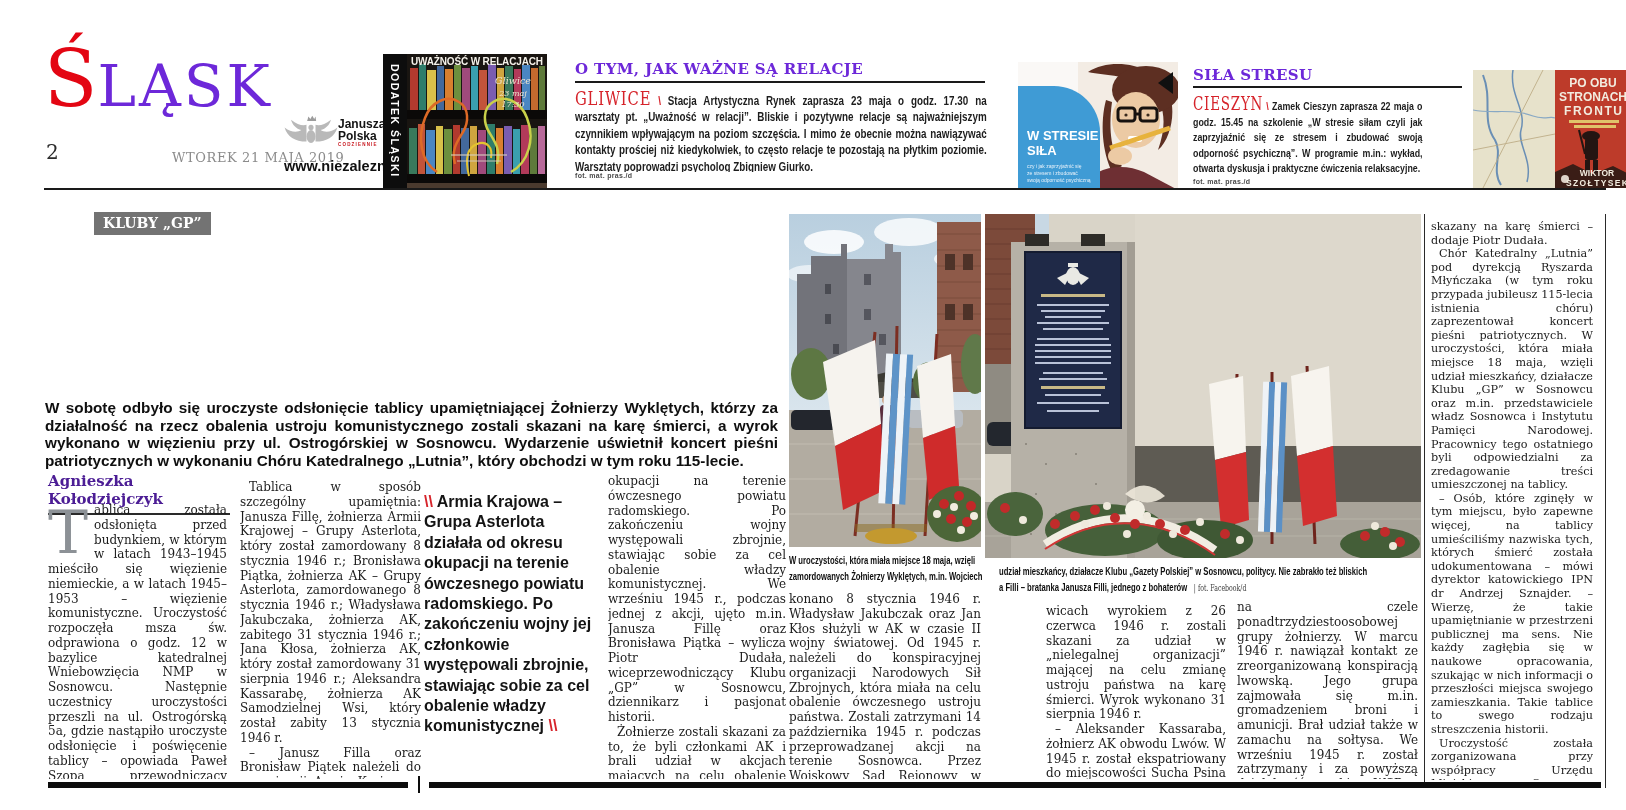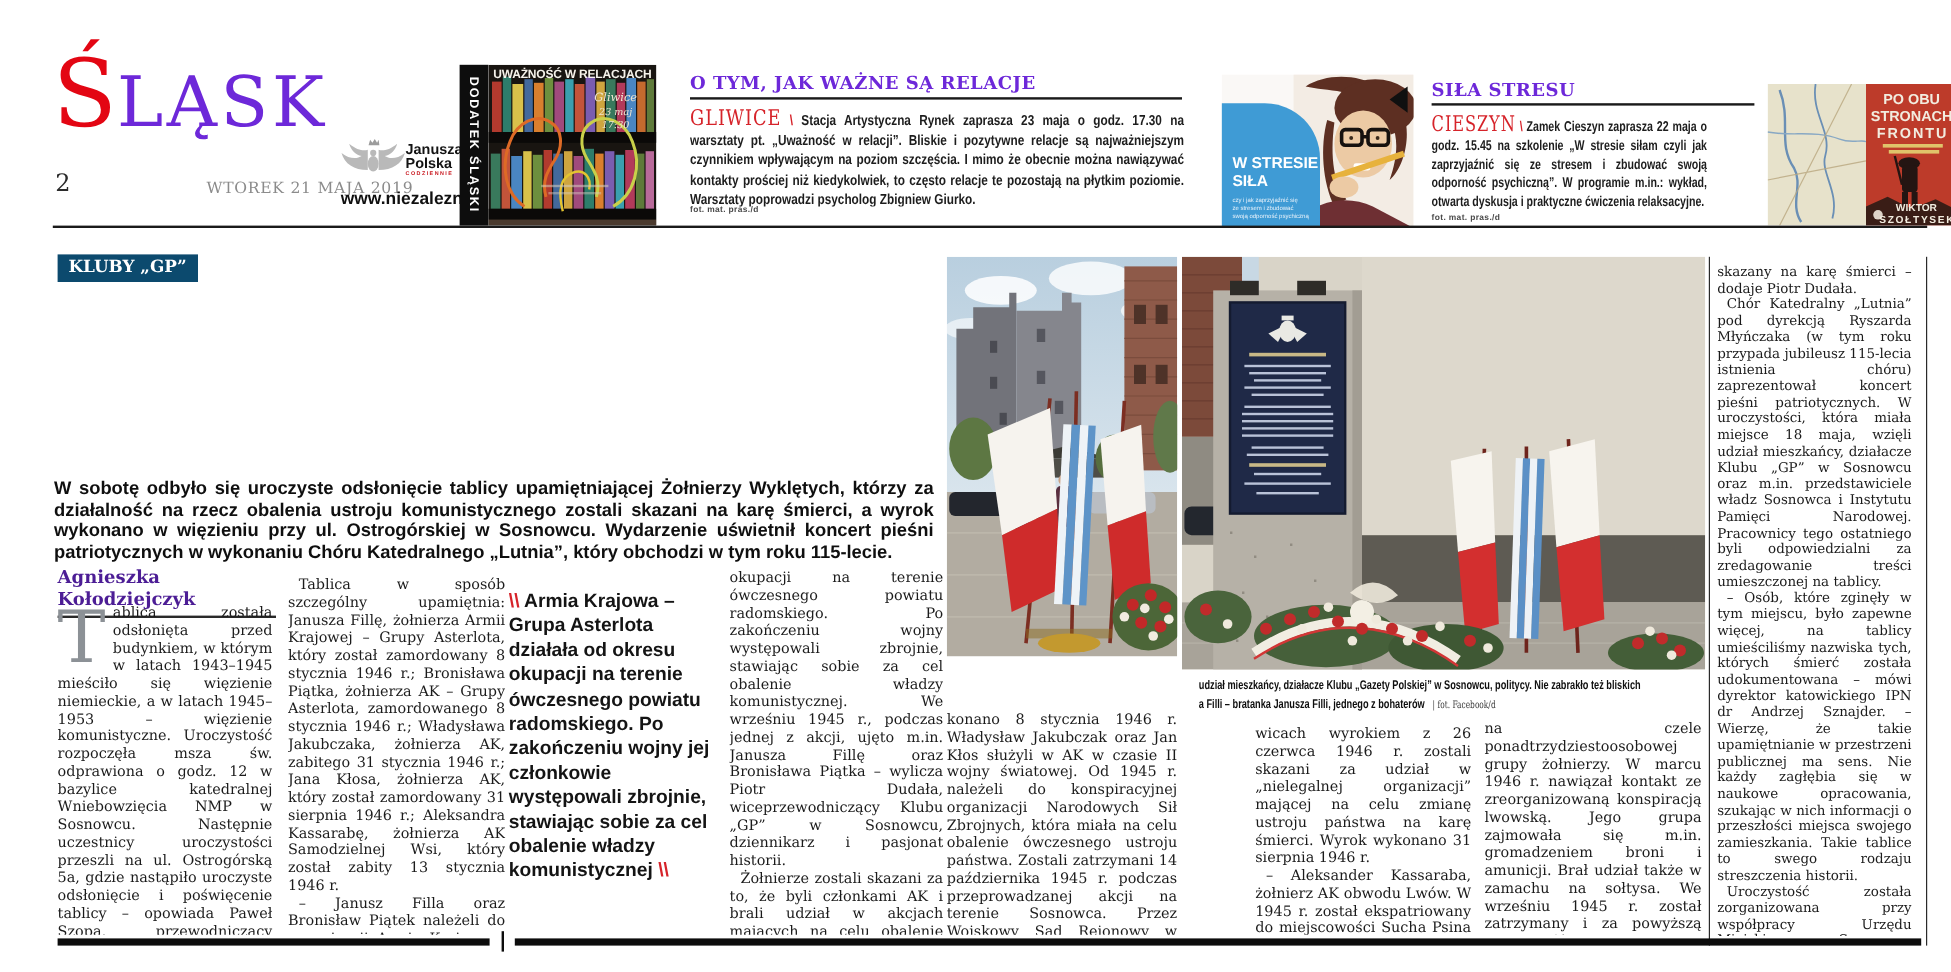--- a/index.html
+++ b/index.html
@@ -18,21 +18,21 @@
          font:700 10.5px "Liberation Sans",sans-serif;letter-spacing:1.5px;}
   .kicker{font:700 15px "DejaVu Serif",serif;color:#6d28d9;letter-spacing:.4px;}
   .rule{background:#1a1a1a;}
   .newsclip{overflow:hidden;}
   .newsin{font:700 12px/16.4px "Liberation Sans",sans-serif;color:#1d1d1d;text-align:justify;
           transform-origin:0 0;}
   .city{font:400 18px "DejaVu Serif",serif;color:#d6232a;letter-spacing:1px;}
   .bsl{color:#d6232a;font-weight:700;}
   .fotcredit{font:700 7px "Liberation Sans",sans-serif;color:#4a4a4a;letter-spacing:.3px;}
   
-  .tag{background:#0c4a6e;color:#fff;font:700 14px "DejaVu Serif",serif;padding:3px 9px 4px;}
+  .tag{background:#737373;color:#fff;font:700 14px "DejaVu Serif",serif;padding:3px 9px 4px;margin-left:46px;}
   .headline{font:700 63px/84px "DejaVu Serif",serif;color:#131313;letter-spacing:-1.5px;
             transform:scaleX(.96);transform-origin:0 0;white-space:nowrap;}
   .lead{font:700 15.3px/17.6px "Liberation Sans",sans-serif;color:#0f0f0f;text-align:justify;}
   .author{font:700 15px "DejaVu Serif",serif;color:#4c1d95;border-bottom:2px solid #2a2a2a;
           padding-bottom:5px;}
   .bodycol{font:400 12px/14.75px "DejaVu Serif",serif;text-align:justify;color:#1b1b1b;overflow:hidden;}
   .bodycol p{margin:0;}
   .bodycol p.ind{text-indent:9px;}
   .col8 p{margin:0;}
   .col8{font:400 11.2px/13.6px "DejaVu Serif",serif;text-align:justify;color:#1b1b1b;overflow:hidden;}
@@ -304,20 +304,26 @@
         <circle cx="178" cy="308" r="5"></circle>
     </g>
     <g fill="#f1ecdf">
       <circle cx="148" cy="300" r="4"></circle>
         <circle cx="165" cy="293" r="4"></circle>
         <circle cx="185" cy="302" r="4"></circle>
         <circle cx="172" cy="316" r="4"></circle>
     </g>
   </svg>
 
+  <div class="abs capclip" style="left:789px;top:553px;width:192px;">
+    <div class="capin">
+      <div>W uroczystości, która miała miejsce 18 maja, wzięli</div>
+      <div>zamordowanych Żołnierzy Wyklętych, m.in. Wojciech</div>
+    </div>
+  </div>
 
   <div class="abs bodycol" style="left:789px;top:592px;width:192px;height:187px;">
     <p>konano 8 stycznia 1946 r. Władysław Jakubczak oraz Jan Kłos służyli w AK w czasie II wojny światowej. Od 1945 r. należeli do konspiracyjnej organizacji Narodowych Sił Zbrojnych, która miała na celu obalenie ówczesnego ustroju państwa. Zostali zatrzymani 14 października 1945 r. podczas przeprowadzanej akcji na terenie Sosnowca. Przez Wojskowy Sąd Rejonowy w Kato-</p>
   </div>
 
   <svg class="abs photo" style="left:985px;top:214px;" width="436" height="344" viewBox="0 0 436 344">
     <rect width="436" height="344" fill="#d9d4c8"></rect>
     <rect x="150" width="286" height="240" fill="#ddd8cc"></rect>
     <rect width="64" height="140" fill="#c8d8e4"></rect>
     <rect width="50" height="150" fill="#7c4a3a"></rect>

